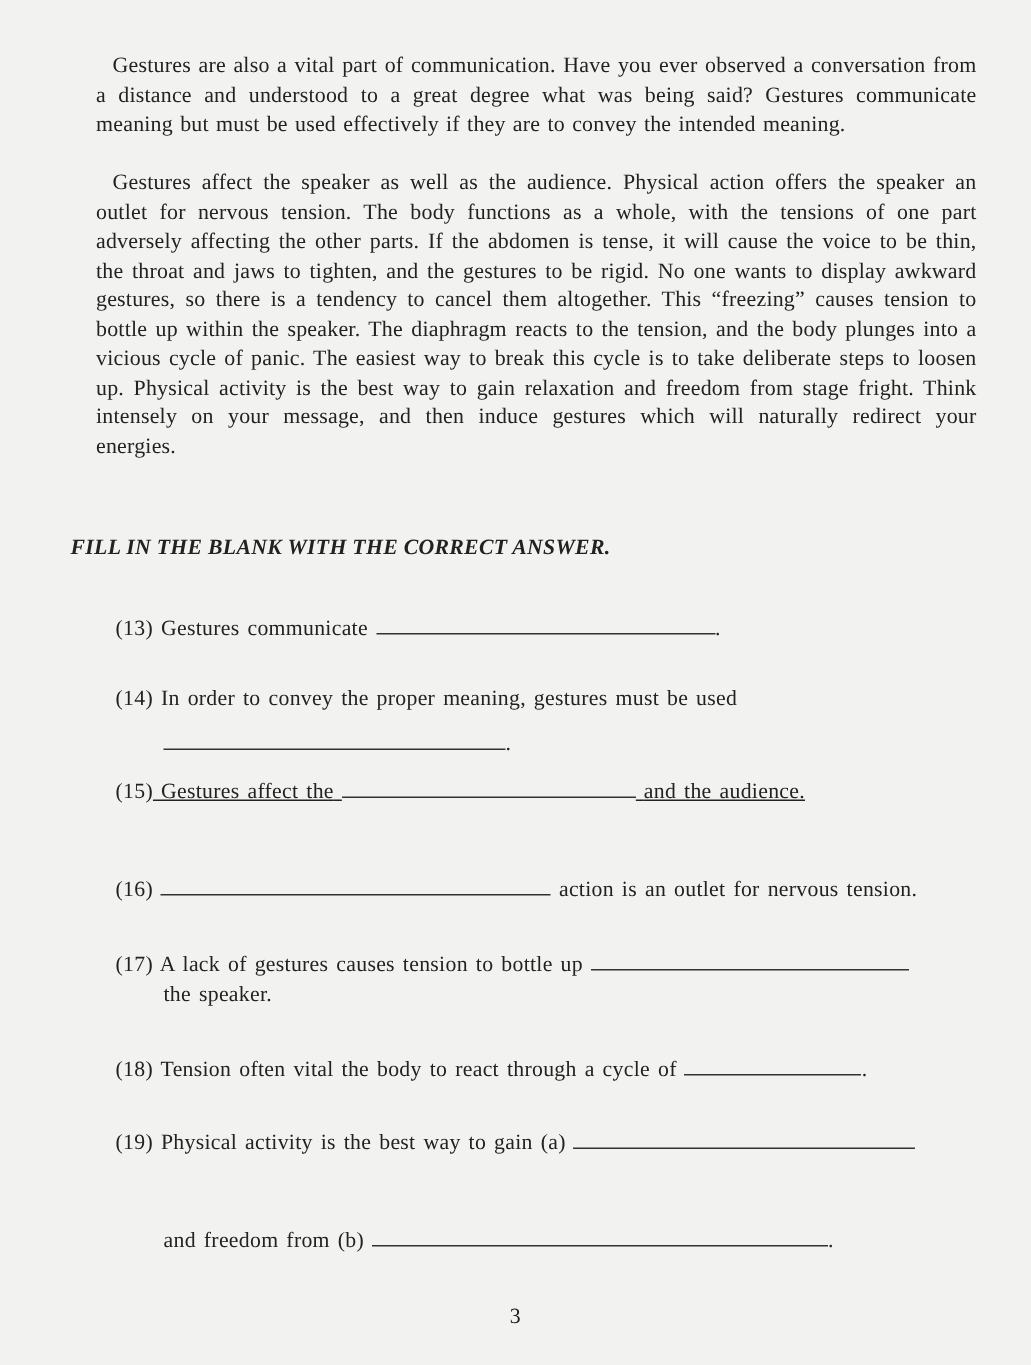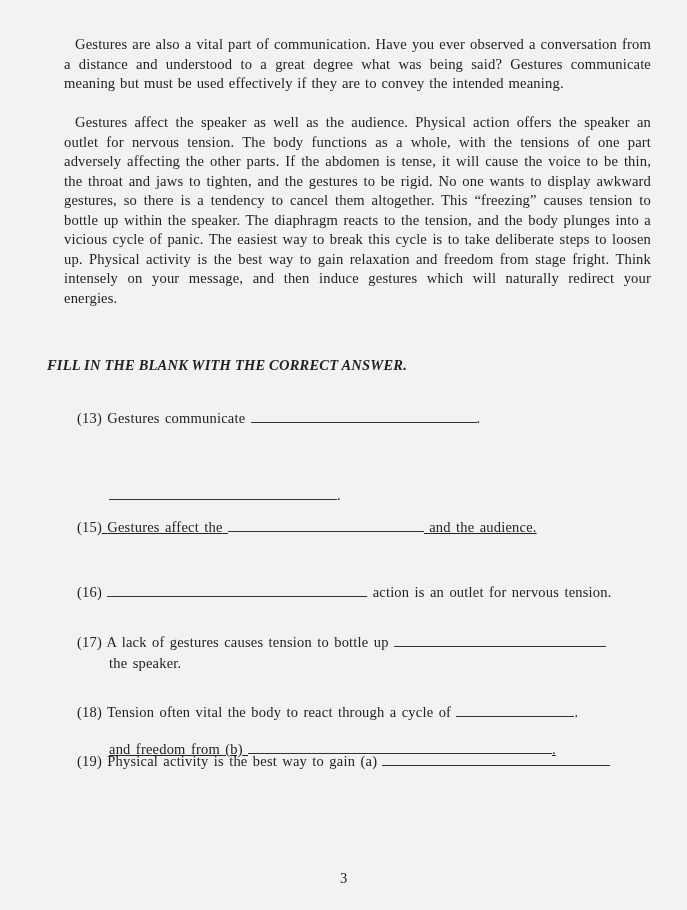--- a/index.html
+++ b/index.html
@@ -88,20 +88,24 @@
   <p class="para" id="para2">Gestures affect the speaker as well as the audience. Physical action offers the speaker an outlet for nervous tension. The body functions as a whole, with the tensions of one part adversely affecting the other parts. If the abdomen is tense, it will cause the voice to be thin, the throat and jaws to tighten, and the gestures to be rigid. No one wants to display awkward gestures, so there is a tendency to cancel them altogether. This “freezing” causes tension to bottle up within the speaker. The diaphragm reacts to the tension, and the body plunges into a vicious cycle of panic. The easiest way to break this cycle is to take deliberate steps to loosen up. Physical activity is the best way to gain relaxation and freedom from stage fright. Think intensely on your message, and then induce gestures which will naturally redirect your energies.</p>
 
   <p class="instructions">FILL IN THE BLANK WITH THE CORRECT ANSWER.</p>
 
   <div class="q" style="top:408px;">
     <span class="num">(13)</span>
     <span>Gestures communicate</span>
     <span class="blank" style="width:226px;"></span><span>.</span>
   </div>
 
+  <div class="q" style="top:456px;">
+    <span class="num">(14)</span>
+    <span>In order to convey the proper meaning, gestures must be used</span>
+  </div>
   <div class="second-line" style="top:485px;">
     <span class="blank" style="width:228px;"></span><span>.</span>
   </div>
 
   <div class="q" style="top:517px;text-decoration:underline;">
     <span class="num">(15)</span>
     <span>Gestures affect the</span>
     <span class="blank" style="width:196px;"></span>
     <span>and the audience.</span>
   </div>
@@ -125,20 +129,20 @@
     <span class="num">(18)</span>
     <span>Tension often vital the body to react through a cycle of</span>
     <span class="blank" style="width:118px;"></span><span>.</span>
   </div>
 
   <div class="q" style="top:751px;">
     <span class="num">(19)</span>
     <span>Physical activity is the best way to gain (a)</span>
     <span class="blank" style="width:228px;"></span>
   </div>
-  <div class="second-line" style="top:739px;text-decoration:underline;">
+  <div class="second-line" style="top:816px;">
     <span>and freedom from (b)</span>
     <span class="blank" style="width:304px;"></span><span>.</span>
   </div>
 
 
   <div class="page-num">3</div>
 </div>
 
 </body></html>

